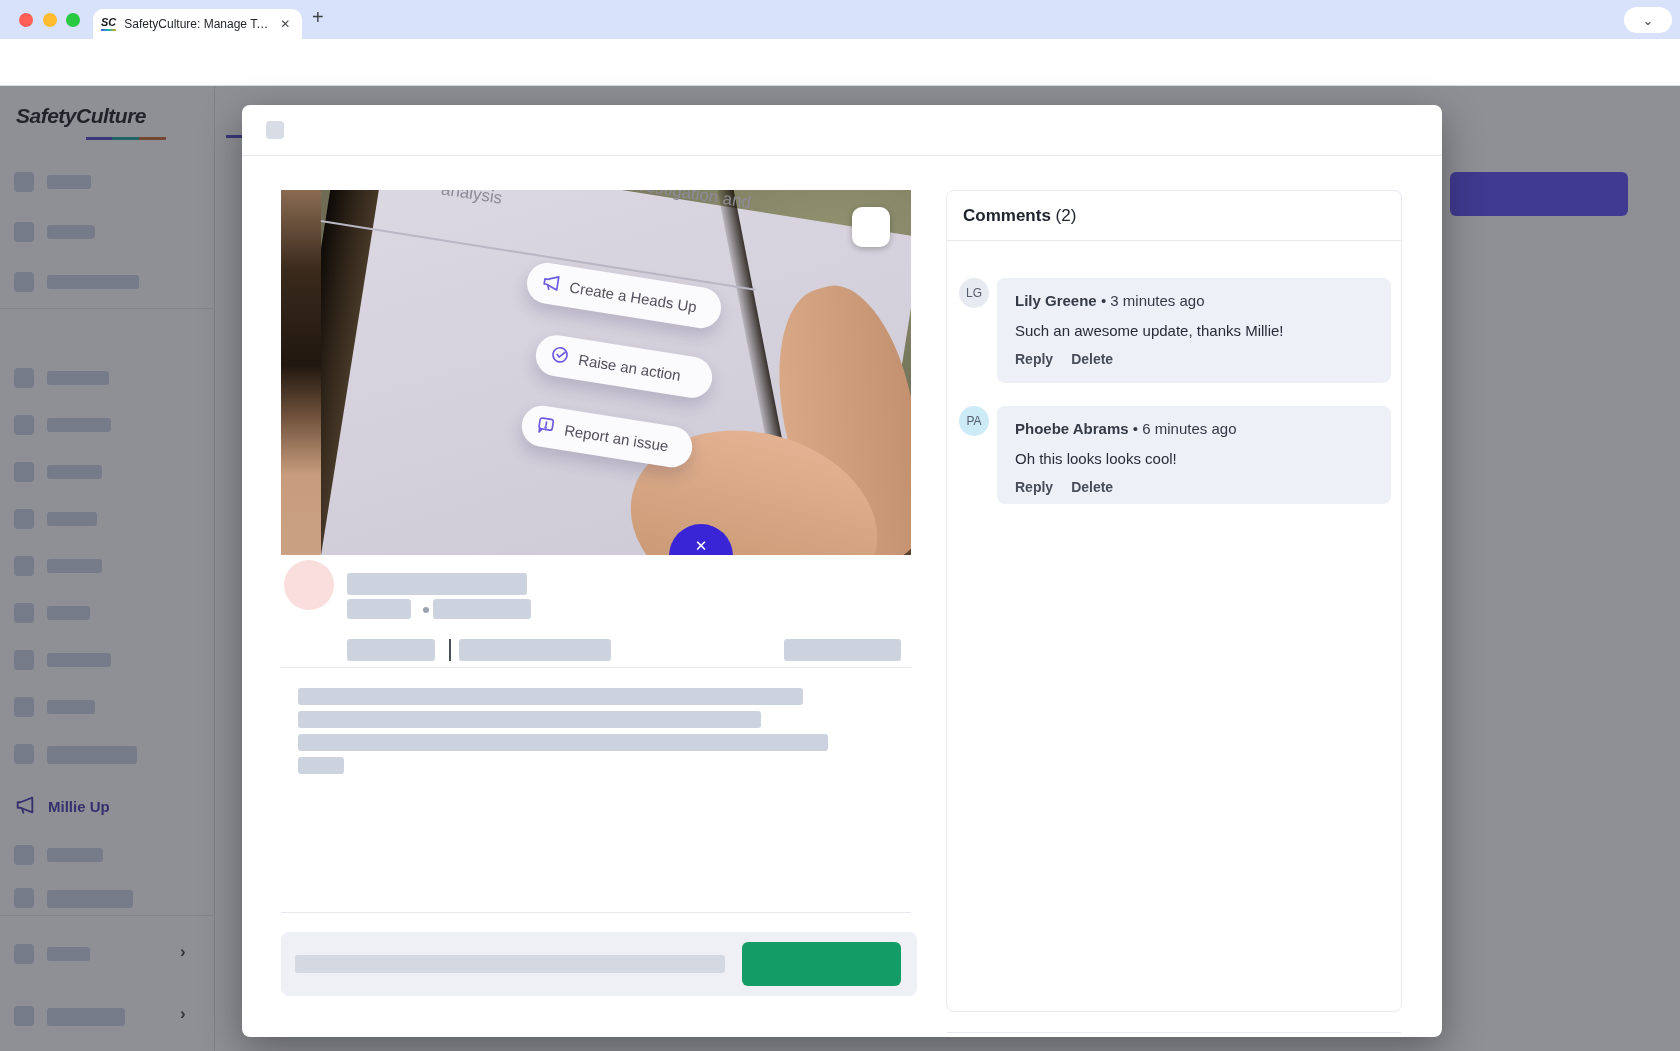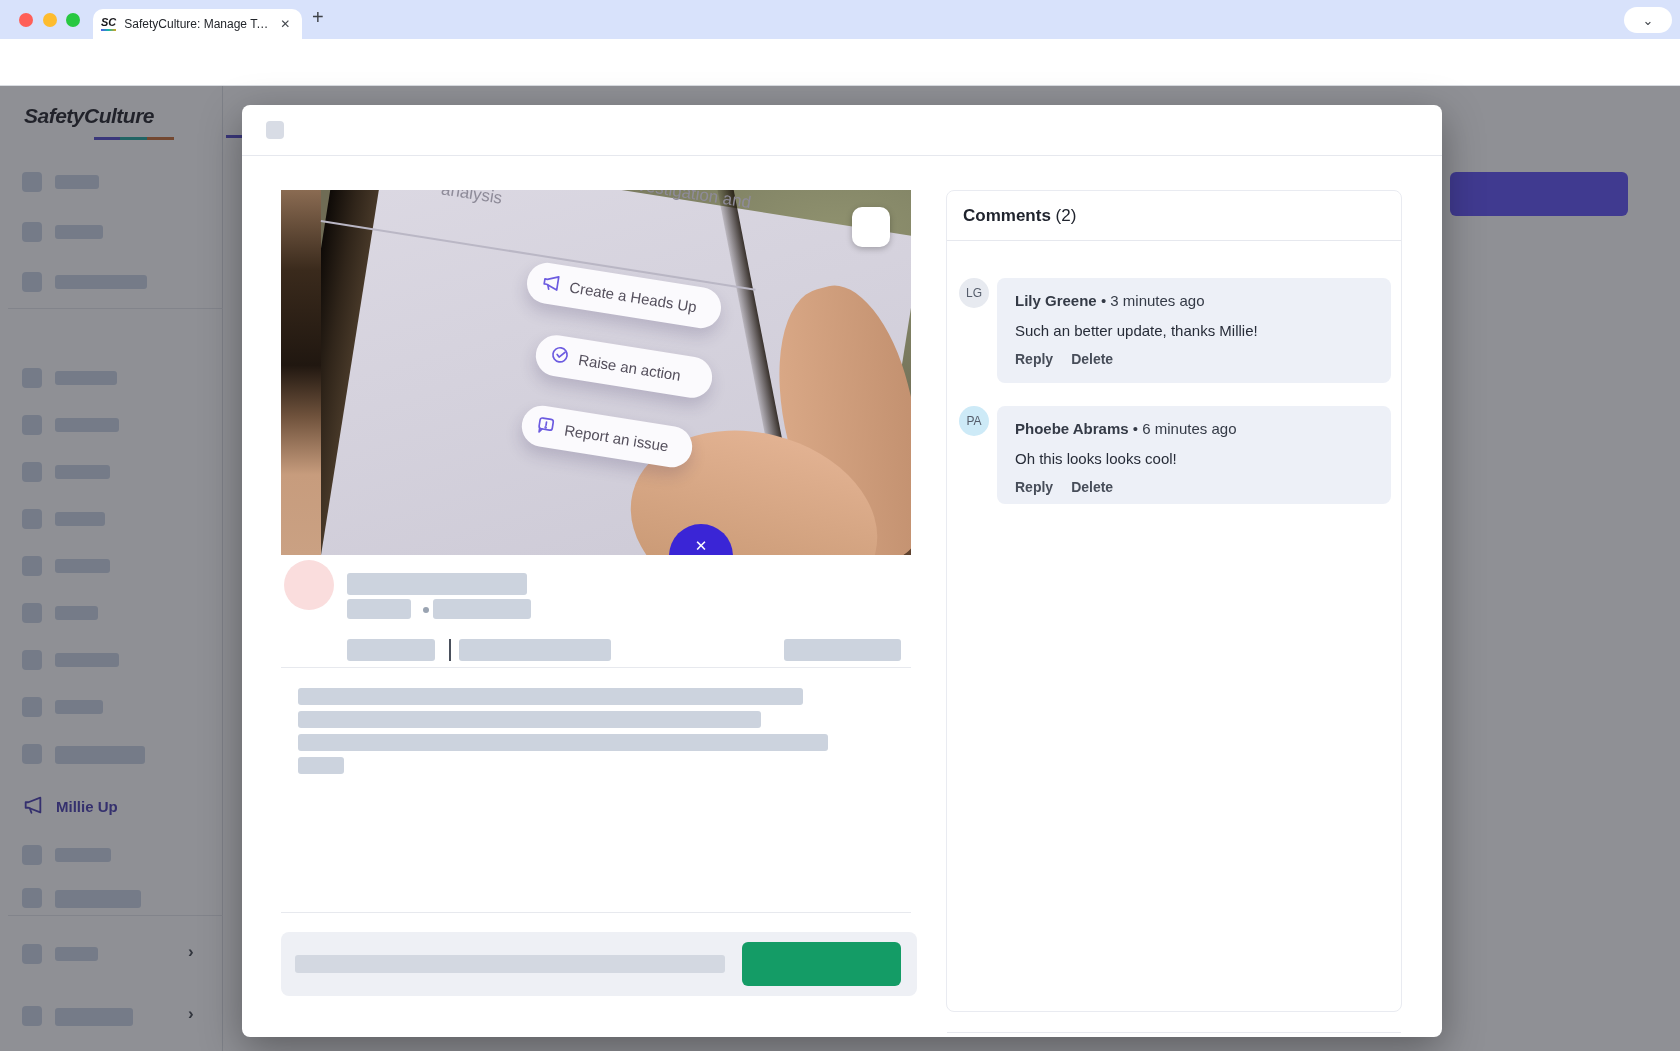--- a/index.html
+++ b/index.html
@@ -21,21 +21,21 @@
   .tabchev{position:absolute;left:1624px;top:7px;width:48px;height:26px;border-radius:13px;background:#fff;
            display:flex;align-items:center;justify-content:center;font-size:13px;color:#3d4147;}
   .toolbar{position:absolute;left:0;top:39px;width:1680px;height:47px;background:#fff;border-bottom:1px solid #d9dce1;box-sizing:border-box;}
   .navic{position:absolute;top:50px;font-size:19px;color:#3e434a;line-height:24px;}
   .urlbar{position:absolute;left:115px;top:48px;width:1387px;height:30px;border-radius:15px;background:#eef1f6;}
   .urltext{position:absolute;left:155px;top:55px;font-size:13px;color:#23262c;white-space:nowrap;}
   .tlicon{position:absolute;top:52px;}
 
   
   .page{position:absolute;left:0;top:86px;width:1680px;height:965px;background:#fff;}
-  .sidebar{position:absolute;left:8px;top:0;width:215px;height:965px;background:#fff;border-right:1px solid #dcdfe4;box-sizing:border-box;}
+  .sidebar{position:absolute;left:0;top:0;width:215px;height:965px;background:#fff;border-right:1px solid #dcdfe4;box-sizing:border-box;}
   .logo{position:absolute;left:16px;top:18px;font-style:italic;font-weight:900;font-size:21px;
         letter-spacing:-0.5px;color:#1a1b20;}
   .logo-ul{position:absolute;top:51px;height:3px;}
   .sk{background:#c9d4e4;border-radius:3px;position:absolute;}
   .sk-ico{width:20px;height:20px;border-radius:4px;left:14px;}
   .sk-bar{height:14px;left:47px;}
   .sb-div{position:absolute;left:0;height:1px;width:215px;background:#e3e6ea;}
   .headsup{position:absolute;left:14px;display:flex;align-items:center;gap:12px;color:#4338ad;
            font-weight:700;font-size:15px;}
   .chev{position:absolute;left:180px;font-size:17px;color:#3c4148;font-weight:700;}
@@ -313,21 +313,21 @@
 
         <div class="c-av" style="left:12px;top:87px;background:#e7eaf0;align-items:center;">
           <span>LG</span>
         </div>
         <div class="bubble" style="top:87px;height:105px;">
           <div class="c-name">
             <b>Lily Greene</b>
             <span>•</span>
             <span>3 minutes ago</span>
           </div>
-          <div class="c-body">Such an better update, thanks Millie!</div>
+          <div class="c-body">Such an awesome update, thanks Millie!</div>
           <div class="c-actions">
             <span>Reply</span>
             <span>Delete</span>
           </div>
         </div>
 
         <div class="c-av" style="left:12px;top:215px;background:#cdeaf7;">
           <span>PA</span>
         </div>
         <div class="bubble" style="top:215px;height:98px;">

